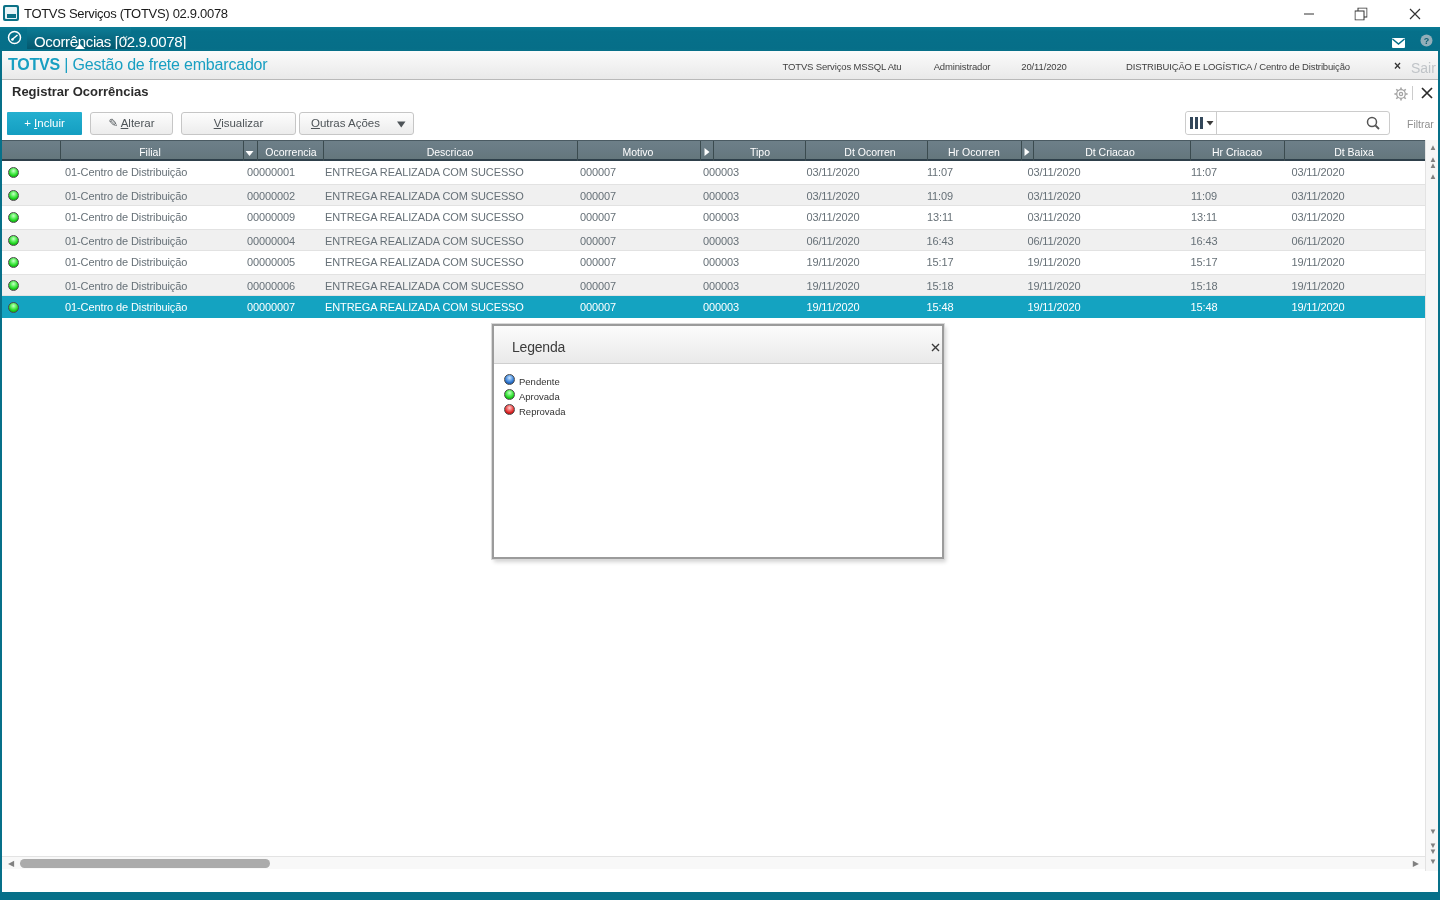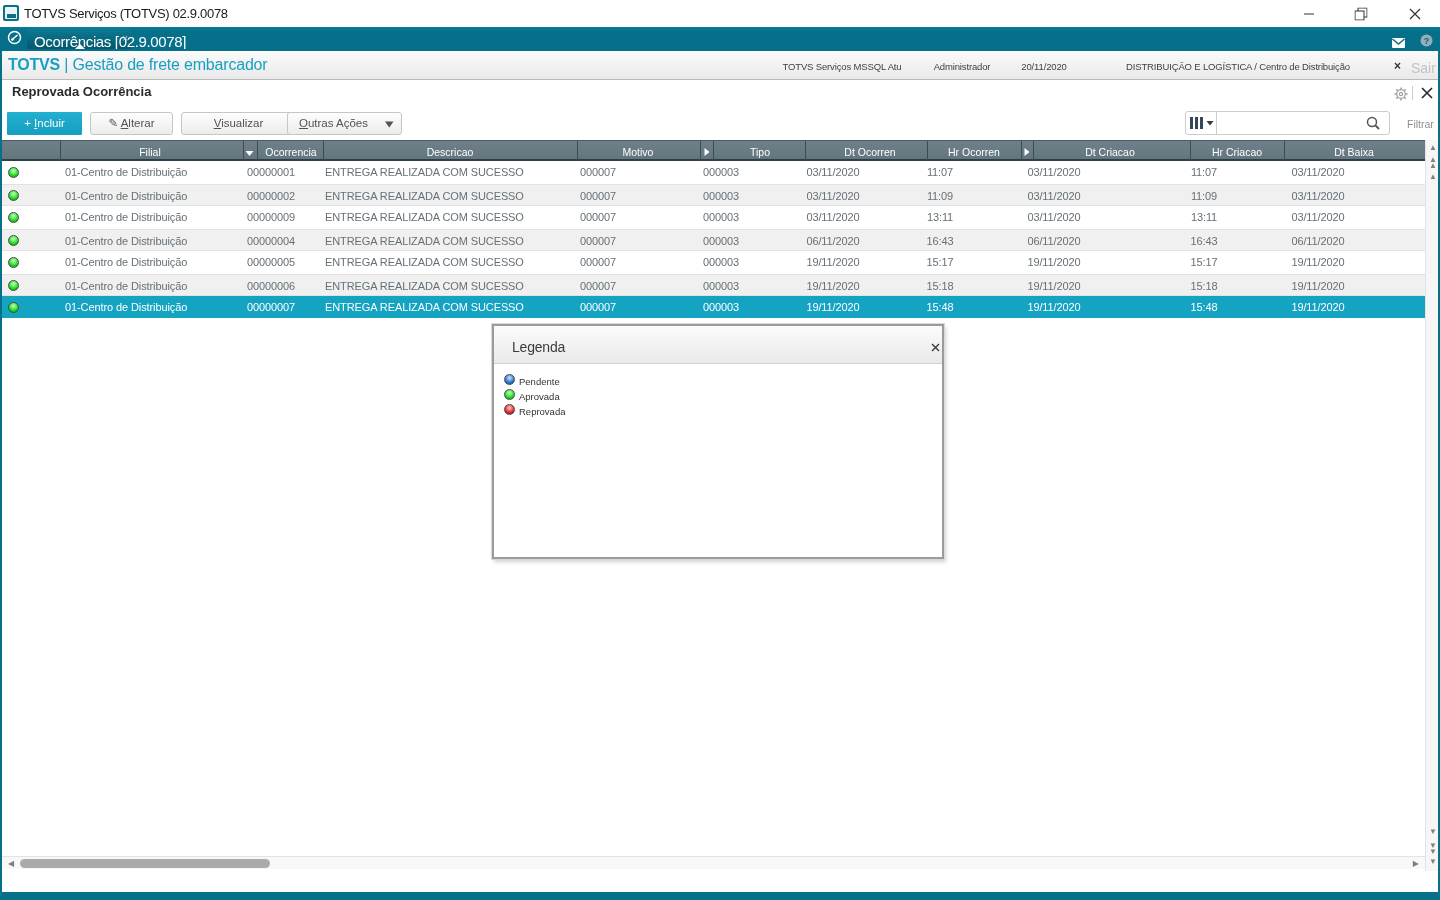--- a/index.html
+++ b/index.html
@@ -146,21 +146,21 @@
   <div id="appheader" class="abs">
     <div id="brand" class="abs"><b>TOTVS</b> | Gestão de frete embarcador</div>
     <div class="hinfo abs" style="left:840px">TOTVS Serviços MSSQL Atu</div>
     <div class="hinfo abs" style="left:960px">Administrador</div>
     <div class="hinfo abs" style="left:1042px">20/11/2020</div>
     <div class="hinfo abs" style="left:1236px">DISTRIBUIÇÃO E LOGÍSTICA / Centro de Distribuição</div>
     <div id="sairx" class="abs">×</div>
     <div id="sairt" class="abs">Sair</div>
   </div>
 
-  <div id="pgtitle" class="abs">Reprovada Ocorrência</div>
+  <div id="pgtitle" class="abs">Registrar Ocorrências</div>
   <div id="gear" class="abs"><svg width="14" height="14" viewBox="0 0 14 14">
         <g fill="none" stroke="#a3a3a3" stroke-width="1.3">
           <circle cx="7" cy="7" r="4.3"></circle>
           <circle cx="7" cy="7" r="1.6"></circle>
         </g>
         <g stroke="#a3a3a3" stroke-width="1.6">
           <line x1="7" y1="0.4" x2="7" y2="2.4"></line>
           <line x1="7" y1="11.6" x2="7" y2="13.6"></line>
           <line x1="0.4" y1="7" x2="2.4" y2="7"></line>
           <line x1="11.6" y1="7" x2="13.6" y2="7"></line>
@@ -171,21 +171,21 @@
         </g>
       </svg></div>
   <div id="hsep" class="abs"></div>
   <div id="pgclose" class="abs"><svg width="14" height="14">
         <path d="M2 2 L12 12 M12 2 L2 12" stroke="#2b2b2b" stroke-width="1.7"></path>
       </svg></div>
 
   <div id="btn-inc" class="abs">+ <span class="u">I</span>ncluir</div>
   <div class="btn abs" style="left:90px;width:83px;">✎ <span class="u">A</span>lterar</div>
   <div class="btn abs" style="left:181px;width:115px;"><span class="u">V</span>isualizar</div>
-  <div class="btn abs" style="left:287px;width:115px;">
+  <div class="btn abs" style="left:299px;width:115px;">
       <span style="position:absolute;left:0;right:22px;top:0;bottom:0;line-height:21px;"><span class="u">O</span>utras Ações</span>
       <svg style="position:absolute;right:7px;top:8px" width="9" height="7">
         <path d="M0 0.5 l8.5 0 l-4.25 6 z" fill="#4e5458"></path>
       </svg>
     </div>
 
   <div id="colsel" class="abs">
     <div id="colbtn"><svg width="30" height="22">
           <rect x="4" y="5" width="3" height="12" fill="#33475a"></rect>
           <rect x="9" y="5" width="3" height="12" fill="#33475a"></rect>

